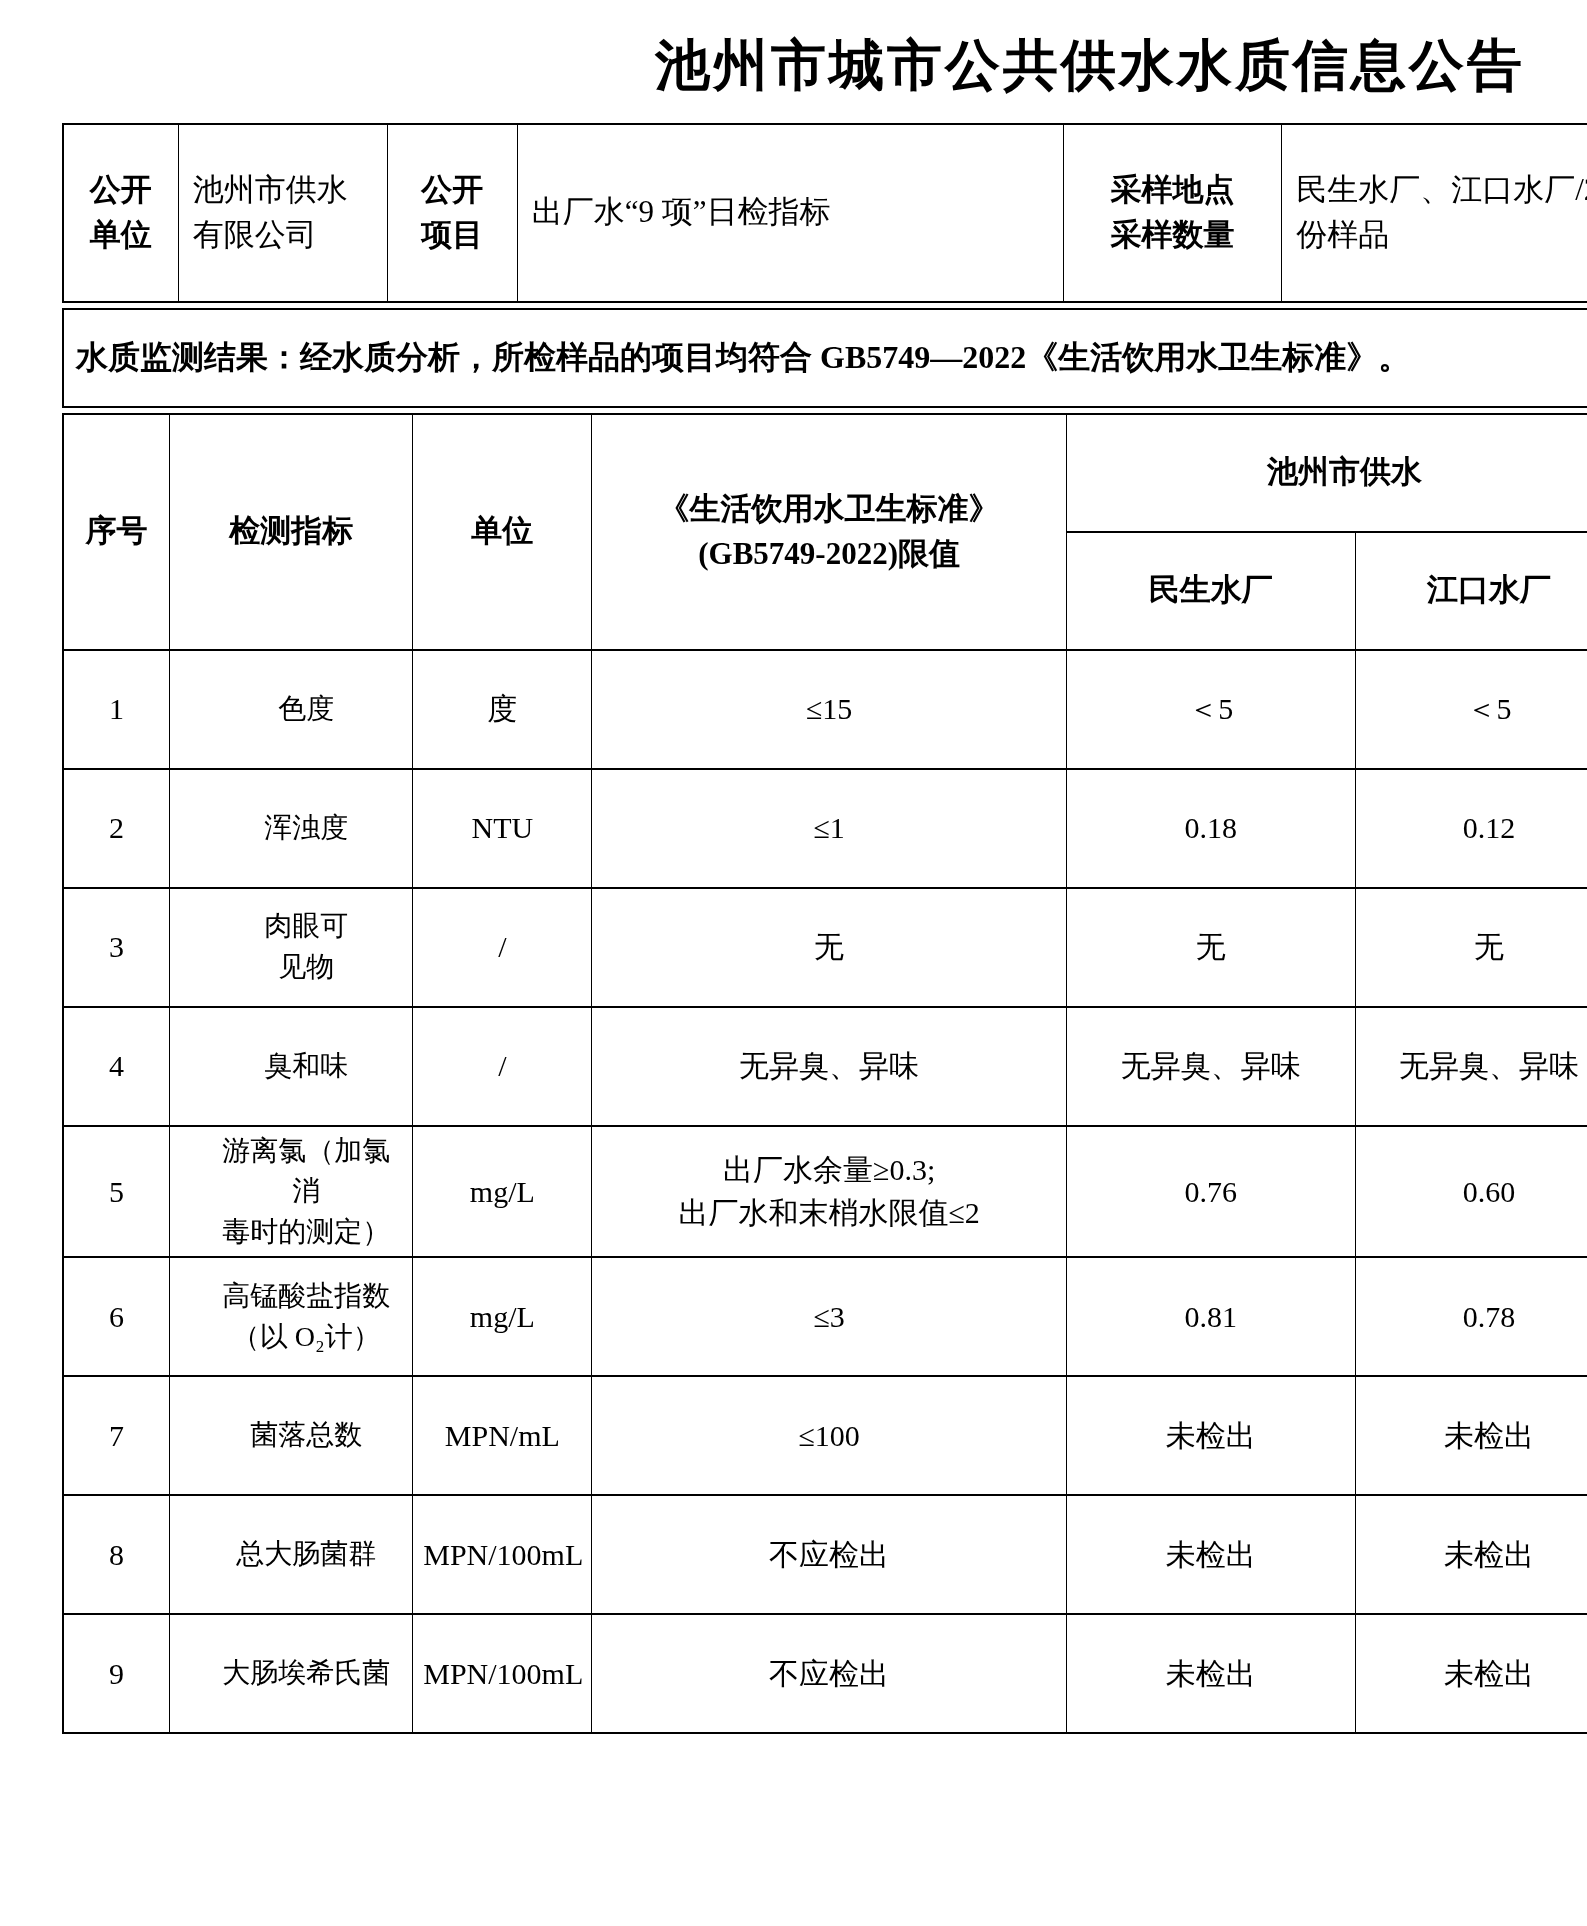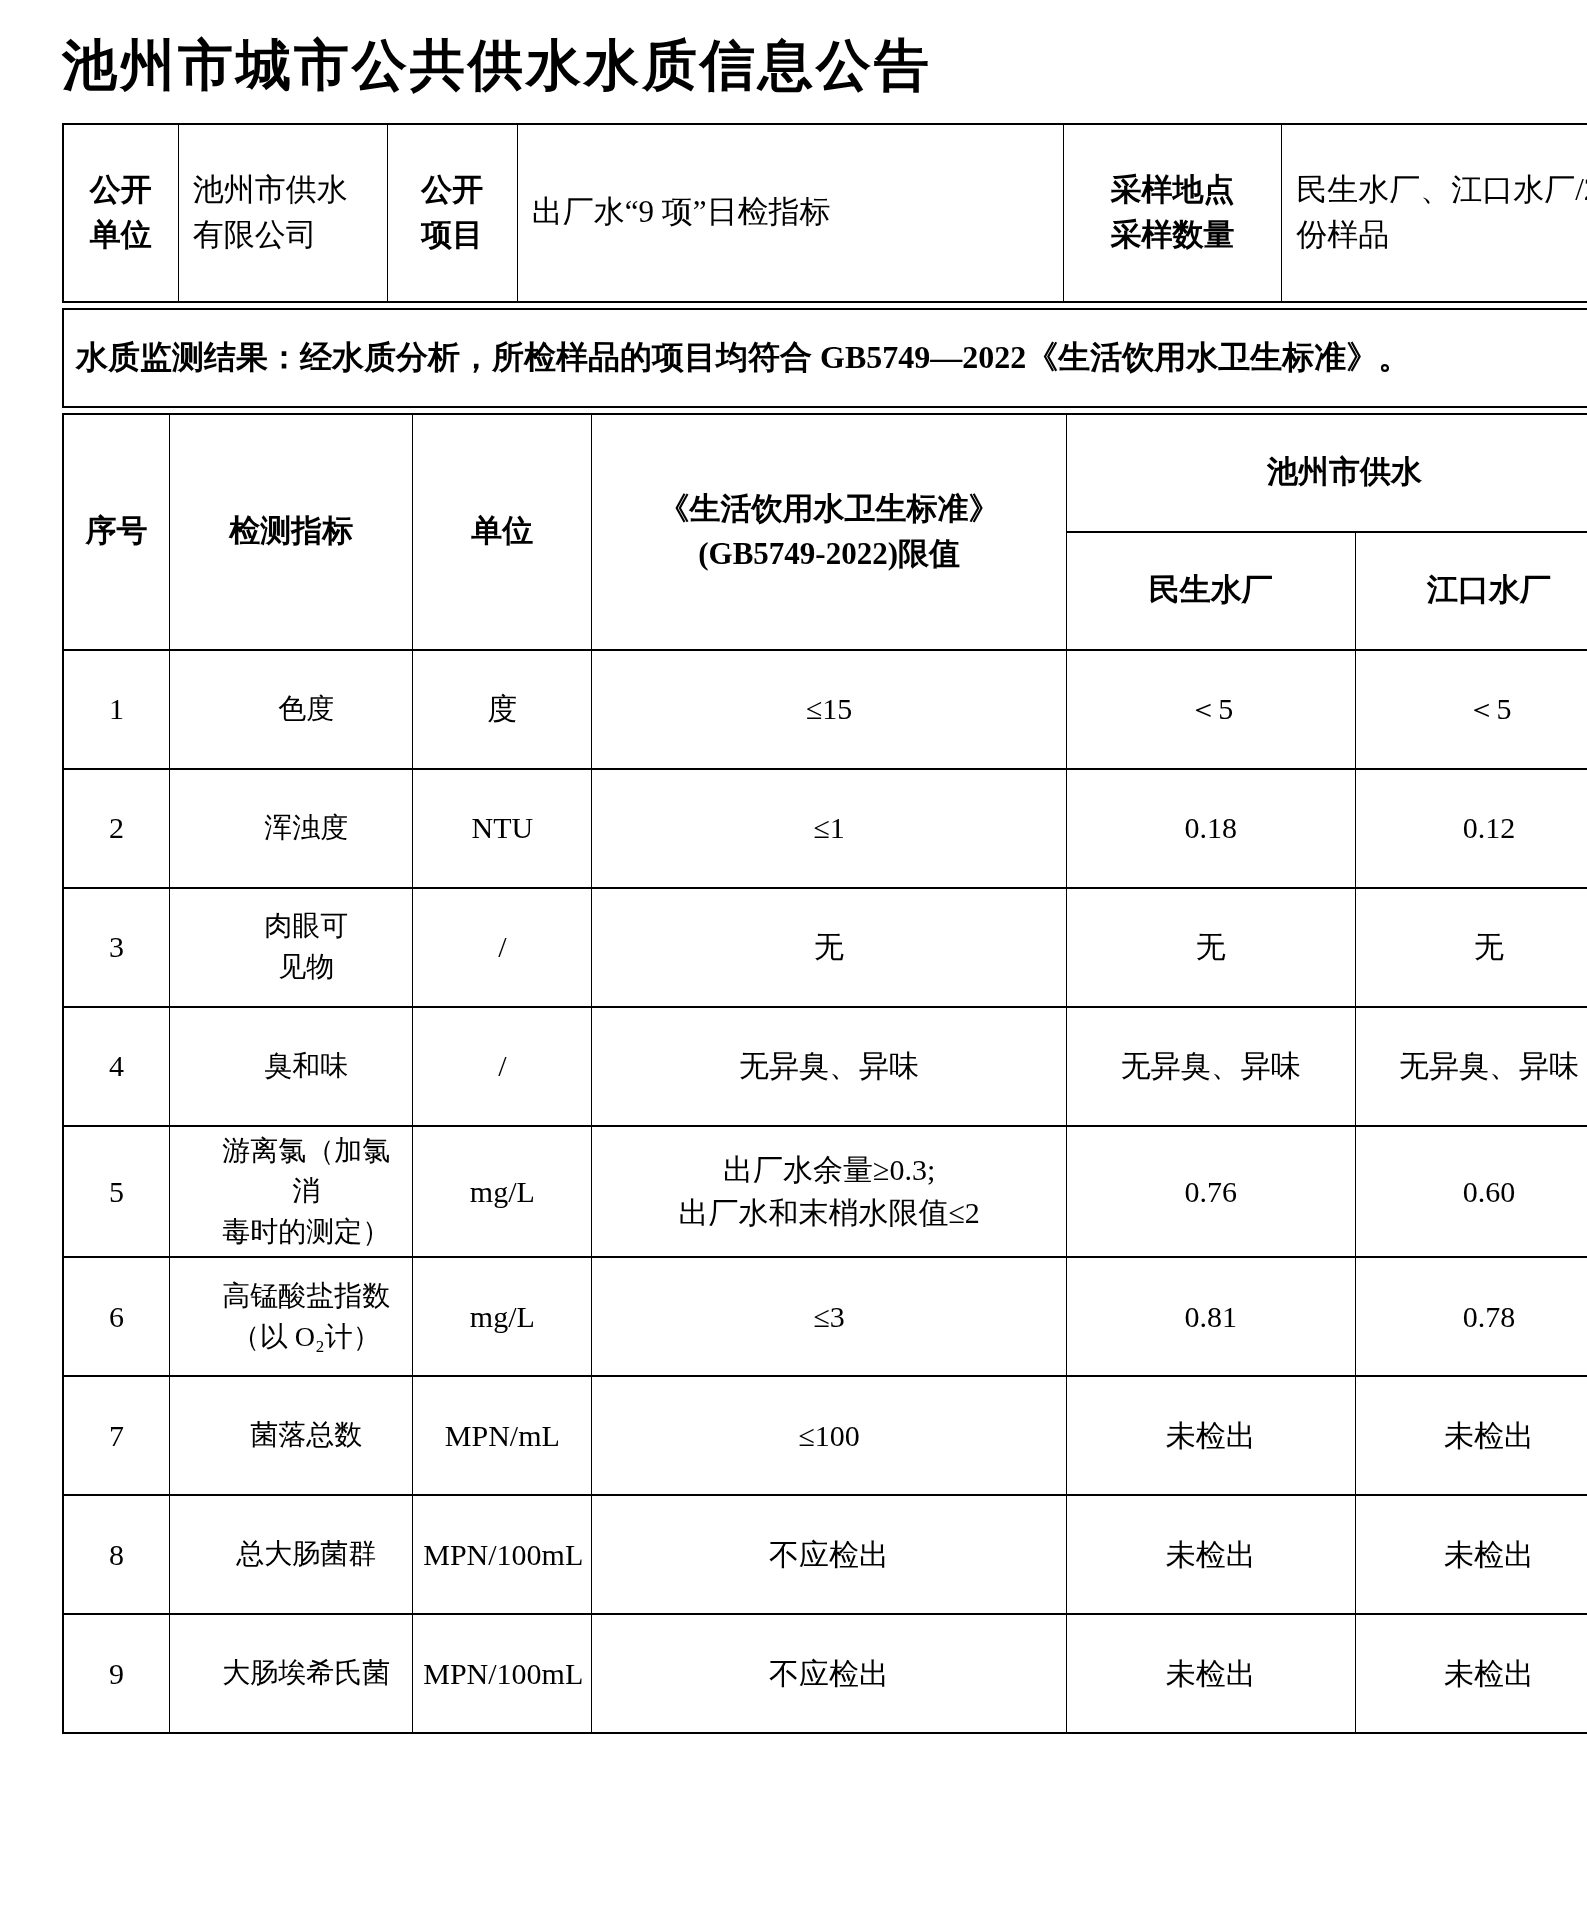--- a/index.html
+++ b/index.html
@@ -3,21 +3,21 @@
 <meta charset="utf-8">
 <style>
   html,body{margin:0;padding:0;background:#fff;}
   body{
     width:1587px;height:1926px;
     font-family:"Liberation Serif","DejaVu Serif",serif;
     color:#000;
   }
   .page{padding:26px 62px 0 62px;}
   .title{
-    text-align:left;
+    text-align:right;
     font-size:55px;
     font-weight:bold;
     letter-spacing:3px;
     margin:10px 0 26px 0;
     line-height:1.1;
   }
   table{
     border-collapse:collapse;
     table-layout:fixed;
     width:1562px;

